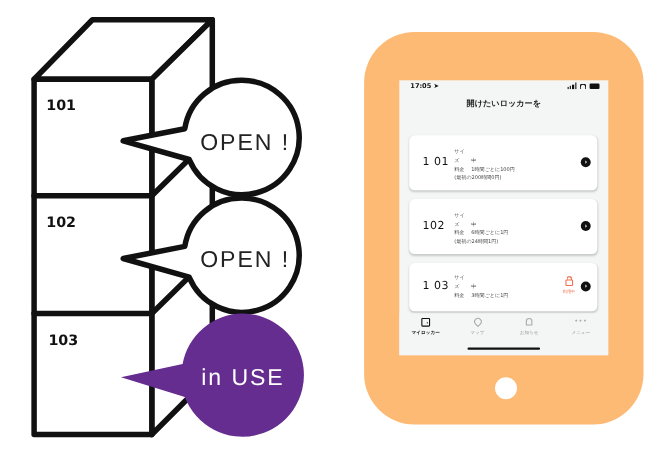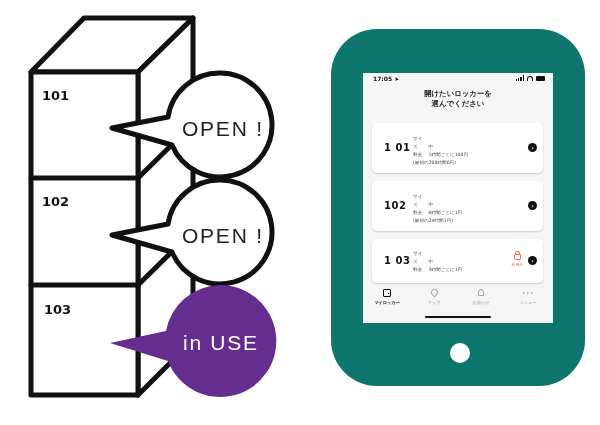--- a/index.html
+++ b/index.html
@@ -1,30 +1,30 @@
 <!DOCTYPE html>
 <html><head>
 <meta charset="utf-8">
 <style>
   html, body { margin:0; padding:0; background:#ffffff; }
   body { width:600px; height:425px; position:relative; overflow:hidden; font-family:"DejaVu Sans", sans-serif; }
   svg.locker { position:absolute; left:0; top:0; }
-  .tablet { position:absolute; left:331px; top:29px; width:254px; height:357px; background:#0f766e; border-radius:46px; }
+  .tablet { position:absolute; left:331px; top:29px; width:254px; height:357px; background:#fdba74; border-radius:46px; }
   .home-btn { position:absolute; left:119px; top:314px; width:20px; height:20px; border-radius:50%; background:#fff; }
   .screen { position:absolute; left:32px; top:44px; width:190px; height:250px; background:#f4f5f5; overflow:hidden; }
   .status { position:absolute; left:10px; top:2px; right:8px; height:10px; font-size:6px; color:#111; font-weight:bold; }
   .status .time { position:absolute; left:0; top:0; }
   .status .icons { position:absolute; right:0; top:0; display:flex; gap:3px; align-items:center; }
   .sig { display:inline-flex; align-items:flex-end; gap:1px; height:6px; }
   .sig i { display:block; width:1.3px; background:#111; }
   .wifi { width:6px; height:5px; border:1.2px solid #111; border-bottom:none; border-radius:6px 6px 0 0; box-sizing:border-box; }
   .batt { width:9px; height:5px; background:#111; border-radius:1px; }
   .title { position:absolute; left:0; right:0; top:16px; text-align:center; font-size:7.4px; font-weight:bold; color:#222; line-height:10px; }
   .card { position:absolute; left:9px; width:171px; background:#fff; border-radius:5px; box-shadow:0 1px 2px rgba(0,0,0,0.18); }
-  .card .num { position:absolute; left:12px; font-size:10px; font-weight:bold; color:#111; letter-spacing:0.5px; }
+  .card .num { position:absolute; left:12px; font-size:10px; font-weight:normal; color:#111; letter-spacing:0.5px; }
   .card .info { position:absolute; left:41px; font-size:4.6px; color:#444; line-height:8px; }
   .card .info .lbl { display:inline-block; width:14px; }
   .card .arrow { position:absolute; right:6px; width:9px; height:9px; border-radius:50%; background:#111; color:#fff; font-size:6px; line-height:9px; text-align:center; font-weight:bold; }
   .card .inuse { position:absolute; right:20px; text-align:center; color:#f07050; font-size:3.8px; }
   .lock-ico { width:7px; height:6px; border:1.2px solid #f07050; border-radius:1px; margin:0 auto; position:relative; box-sizing:border-box; }
   .lock-ico:before { content:""; position:absolute; left:0.5px; top:-4.5px; width:3px; height:3.5px; border:1.2px solid #f07050; border-bottom:none; border-radius:3px 3px 0 0; }
   .tabbar { position:absolute; left:0; right:0; top:212px; height:38px; background:#f4f5f5; }
   .tab { position:absolute; top:2px; width:40px; text-align:center; font-size:4.2px; color:#999; }
   .tab.active { color:#111; font-weight:bold; }
   .tab .ti { height:11px; margin:0 auto 2px; display:flex; align-items:center; justify-content:center; }
@@ -84,21 +84,20 @@
             <i style="height:3px"></i>
             <i style="height:4.5px"></i>
             <i style="height:6px"></i>
           </span>
         <span class="wifi"></span>
         <span class="batt"></span>
       </span>
     </div>
     <div class="title">
       <div>開けたいロッカーを</div>
-      <div>選んでください</div>
     </div>
 
     <div class="card" style="top:50px;height:50px;">
       <span class="num" style="top:19px;">1 01</span>
       <div class="info" style="top:12px;">
         <div><span class="lbl">サイズ</span> <span>中</span></div>
         <div><span class="lbl">料金</span> <span>1時間ごとに100円</span></div>
         <div>(最初の200時間0円)</div>
       </div>
       <span class="arrow" style="top:20px;">›</span>

